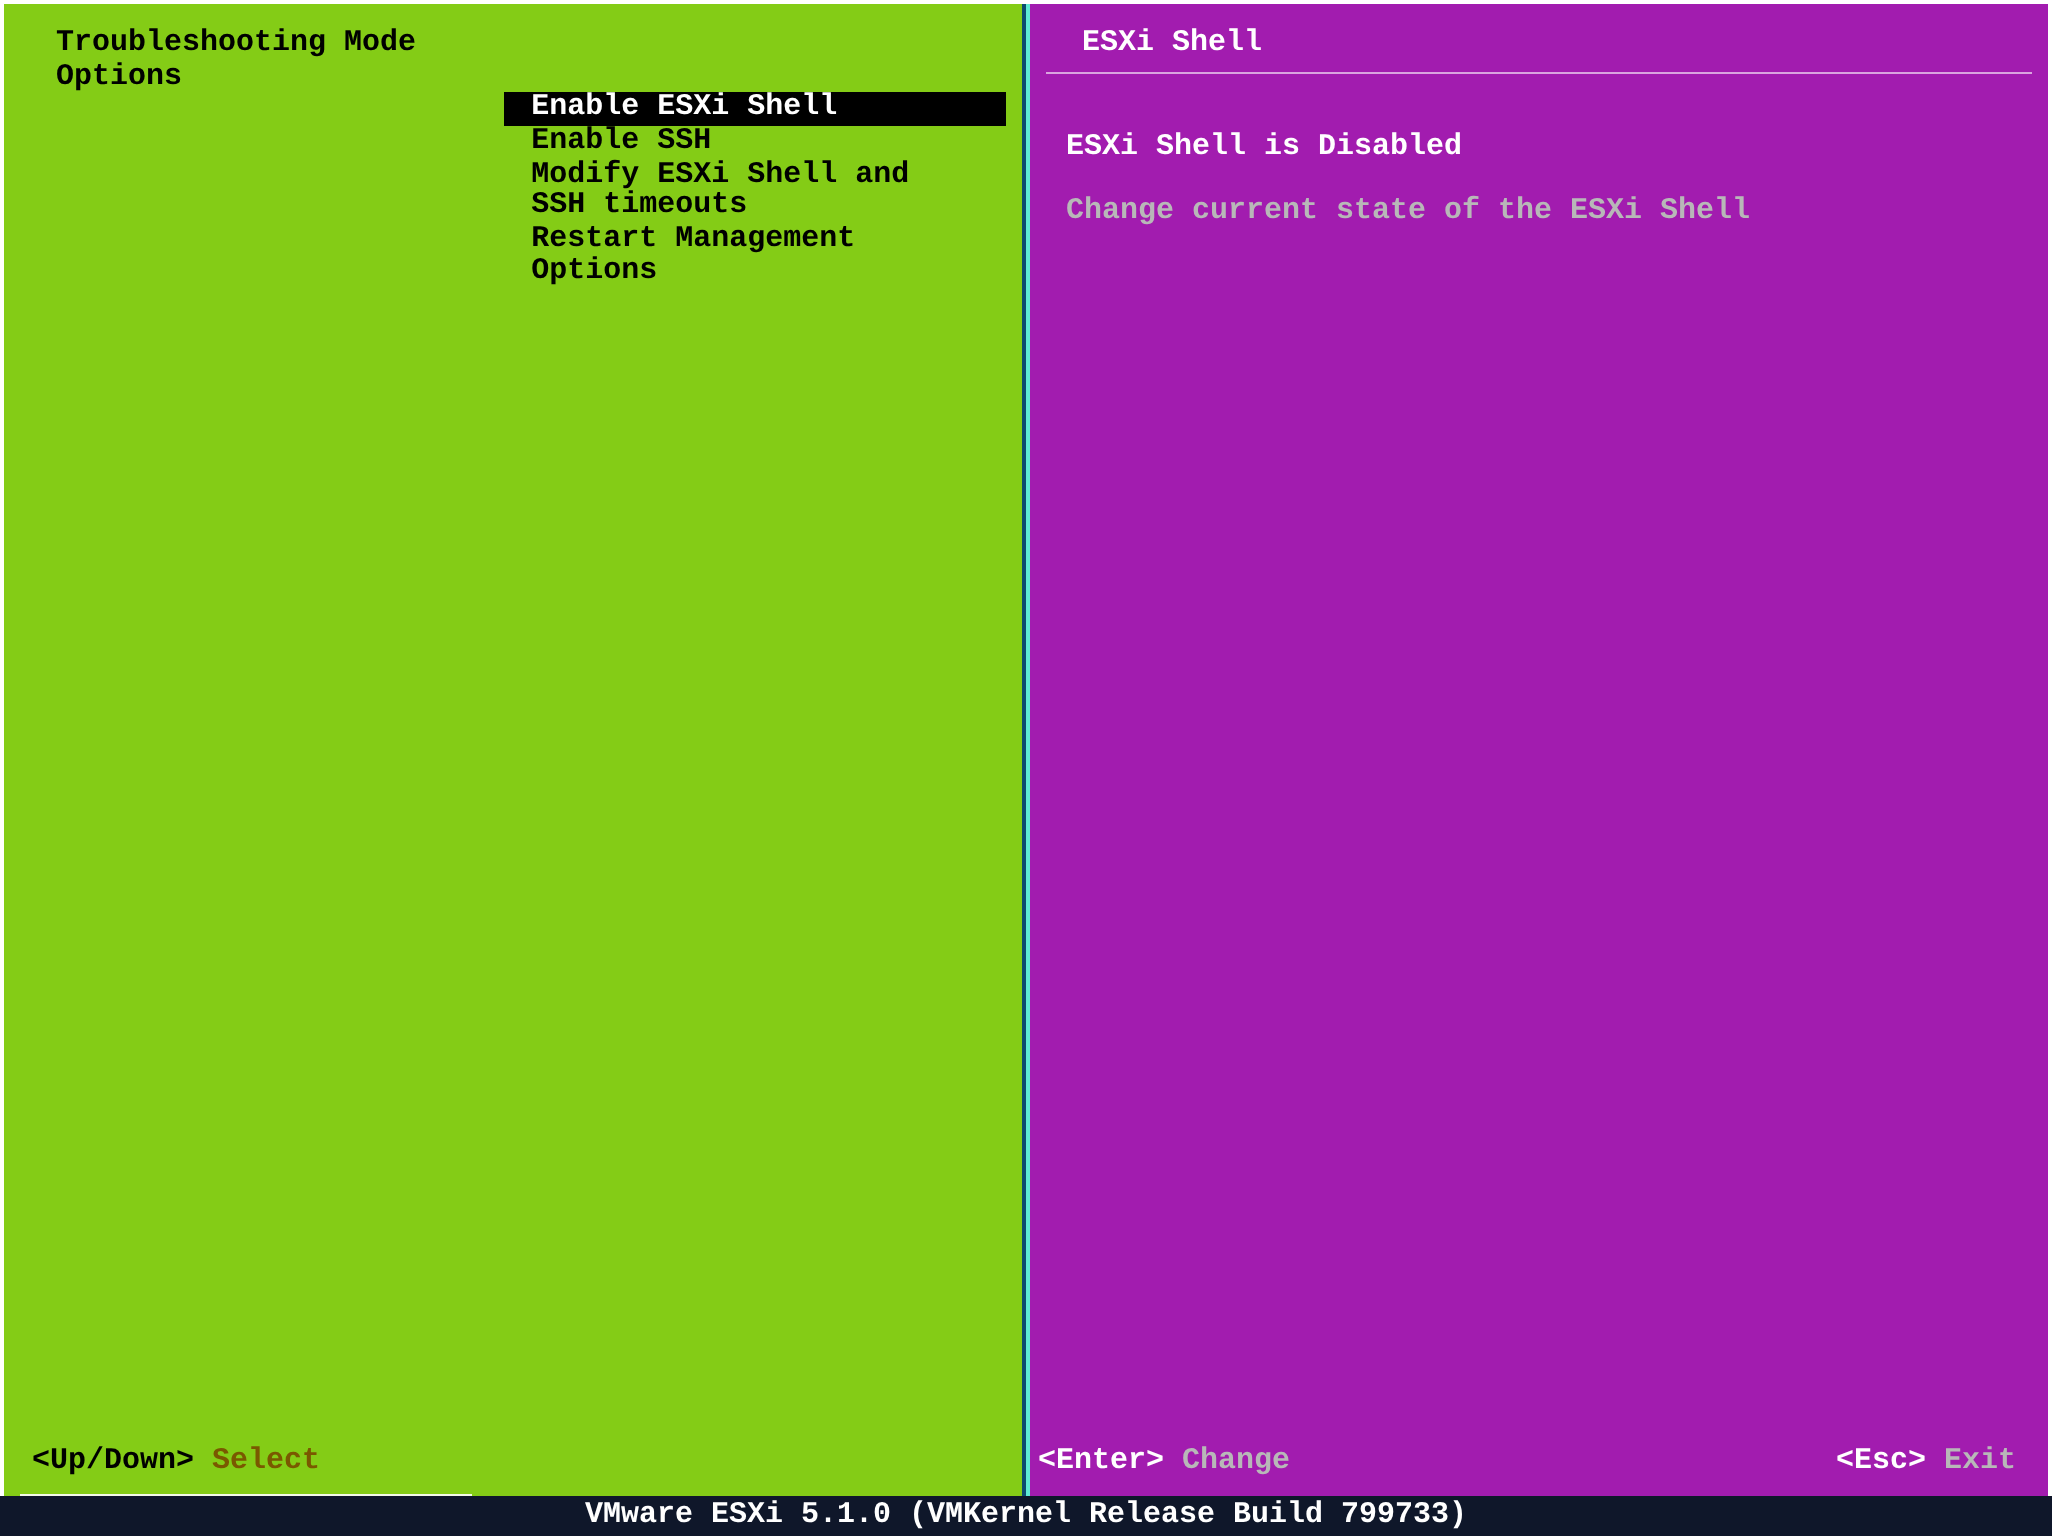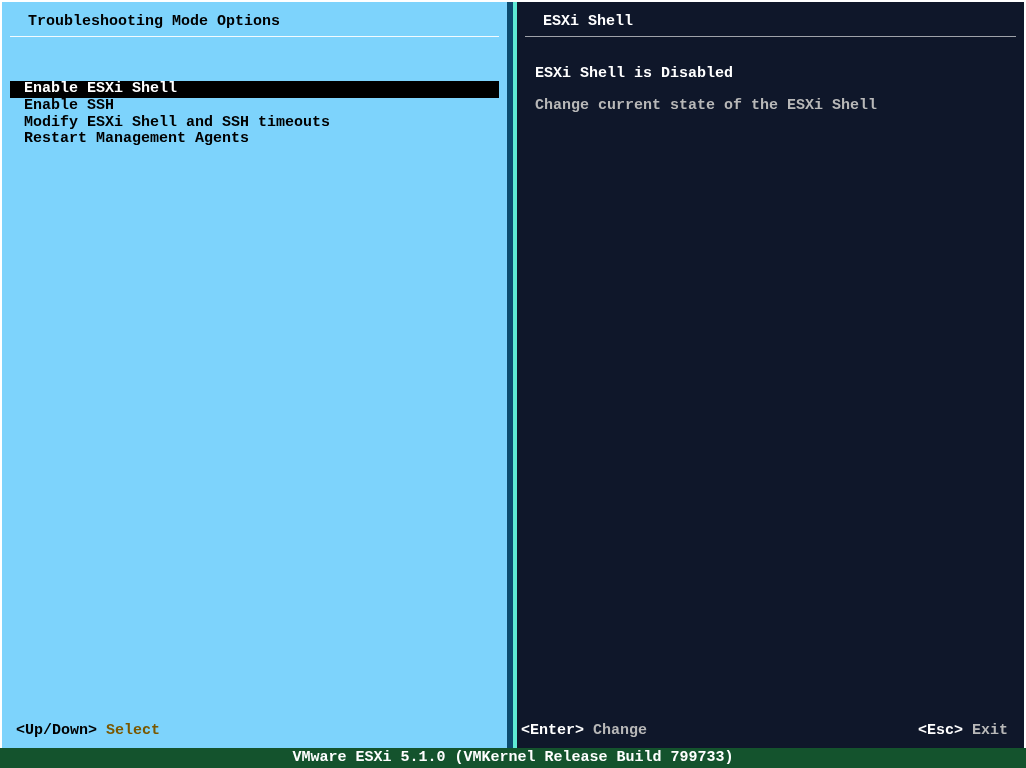--- a/index.html
+++ b/index.html
@@ -19,33 +19,32 @@
     }
     .screen {
       display: flex;
       width: 100%;
       height: 748px;
       border: 2px solid #fff;
       border-bottom: none;
     }
     .left-pane {
       width: 50%;
-      background: #7dd3fc;
+      background: #84cc16;
+      display: flex;
+      position: relative;
+      border-right: 2px solid #0c4a6e;
+    }
+    .right-pane {
+      width: 50%;
+      background: #a21caf;
       display: flex;
       flex-direction: column;
       position: relative;
-      border-right: 6px solid #0c4a6e;
-    }
-    .right-pane {
-      width: 50%;
-      background: #0f172a;
-      display: flex;
-      flex-direction: column;
-      position: relative;
-      border-left: 4px solid #5eead4;
+      border-left: 2px solid #5eead4;
     }
     .pane-header {
       padding: 11px 18px 6px 18px;
       color: #000;
       border-bottom: 1px solid rgba(255,255,255,0.9);
       margin: 0 8px;
     }
     .right-pane .pane-header {
       color: #fff;
       border-bottom: 1px solid rgba(255,255,255,0.6);
@@ -100,38 +99,38 @@
     }
     .right-pane .hint-key {
       color: #fff;
     }
     .right-pane .hint-label {
       color: #b8b8b8;
     }
     .status-bar {
       width: 100%;
       height: 20px;
-      background: #14532d;
+      background: #0f172a;
       color: #fff;
       text-align: center;
       line-height: 20px;
       font-size: 15px;
     }
   </style>
 </head>
 <body>
 
 <div class="screen">
   <div class="left-pane">
     <div class="pane-header">Troubleshooting Mode Options</div>
     <div class="menu-area">
       <div class="menu-item selected">Enable ESXi Shell</div>
       <div class="menu-item">Enable SSH</div>
       <div class="menu-item">Modify ESXi Shell and SSH timeouts</div>
-      <div class="menu-item">Restart Management Agents</div>
+      <div class="menu-item">Restart Management Options</div>
     </div>
     <div class="left-footer">
       <span class="hint-key">&lt;Up/Down&gt;</span>
       <span class="hint-label">Select</span>
     </div>
   </div>
   <div class="right-pane">
     <div class="pane-header">ESXi Shell</div>
     <div class="detail-area">
       <div class="detail-status">ESXi Shell is Disabled</div>

